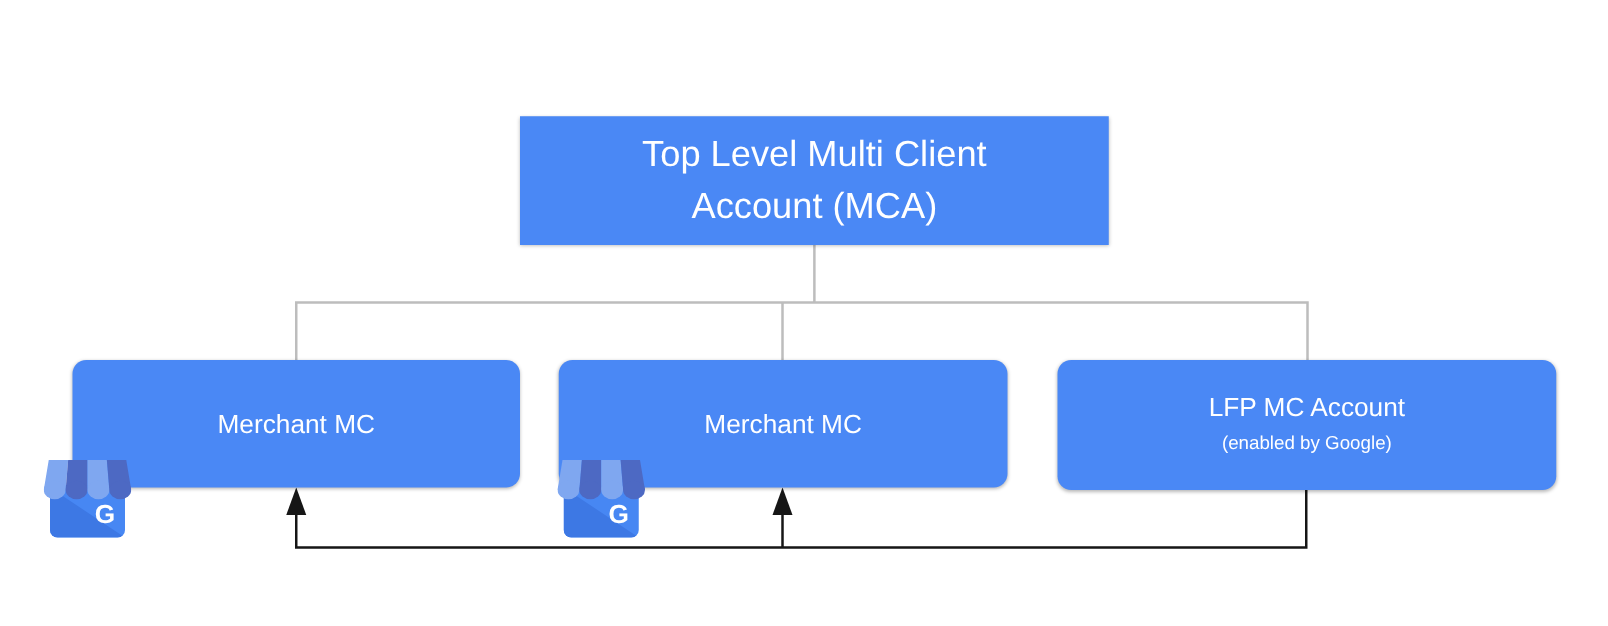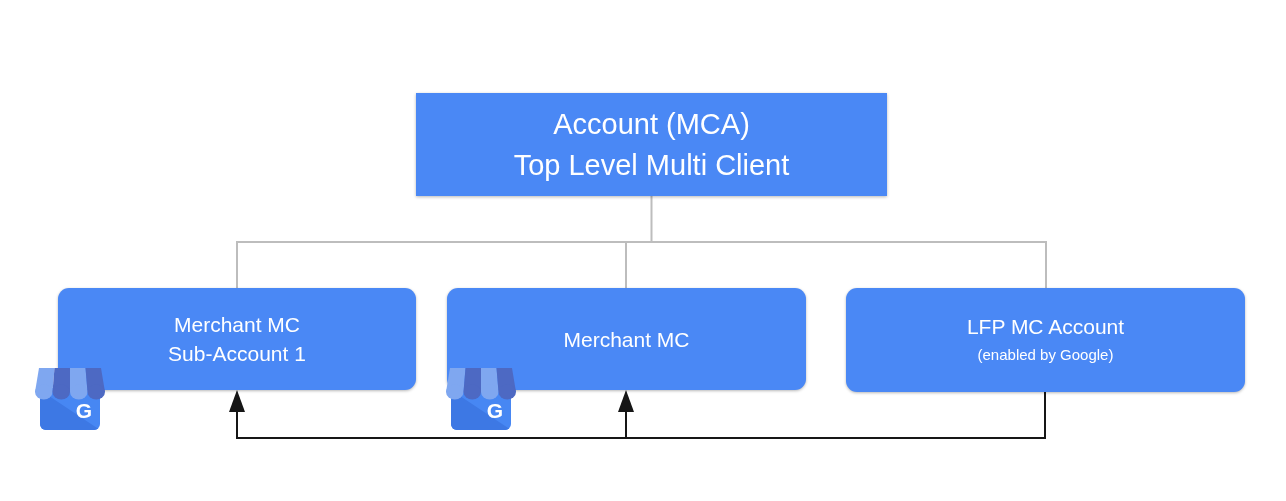--- a/index.html
+++ b/index.html
@@ -55,27 +55,26 @@
 <div class="canvas">
 
   <svg class="connector-layer" viewBox="0 0 1286 501" aria-hidden="true">
     <path class="tree-path" d="M651.5 196 L651.5 242 M236 242 L1047 242 M237 242 L237 288 M626 242 L626 288 M1046 242 L1046 288"></path>
     <path class="flow-path" d="M1045 392 L1045 438 L237 438 L237 411 M626 438 L626 411"></path>
     <polygon class="arrowhead" points="237,390 229,412 245,412"></polygon>
     <polygon class="arrowhead" points="626,390 618,412 634,412"></polygon>
   </svg>
 
   <div class="node node-root">
+    <span class="node-line">Top Level Multi Client</span>
     <span class="node-line">Account (MCA)</span>
-    <span class="node-line">Top Level Multi Client</span>
   </div>
 
   <div class="node node-child node-c1">
     <span class="node-line">Merchant MC</span>
-    <span class="node-line">Sub-Account 1</span>
   </div>
 
   <div class="node node-child node-c2">
     <span class="node-line">Merchant MC</span>
   </div>
 
   <div class="node node-child node-c3">
     <span class="node-line">LFP MC Account</span>
     <span class="node-line-small">(enabled by Google)</span>
   </div>

